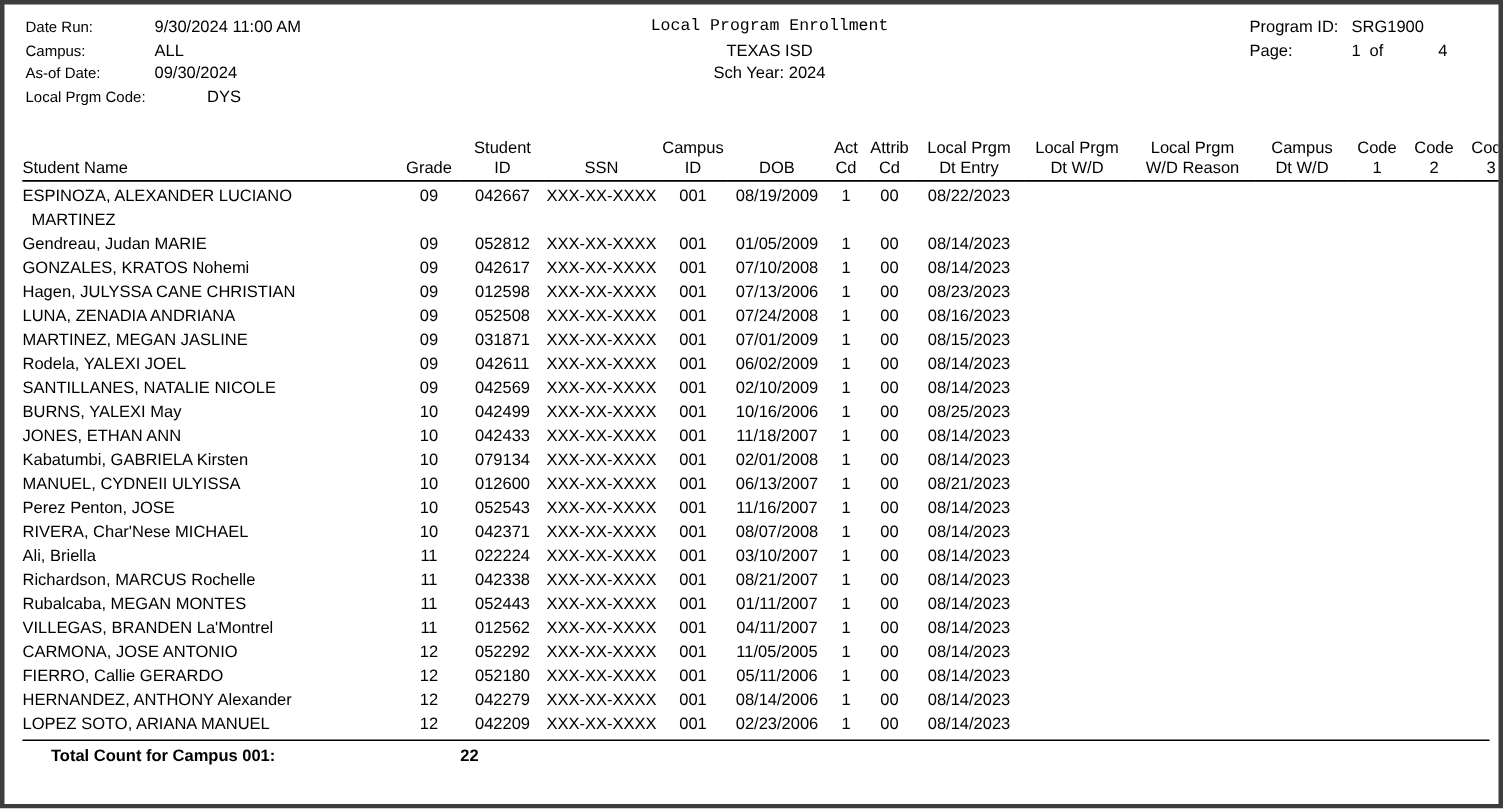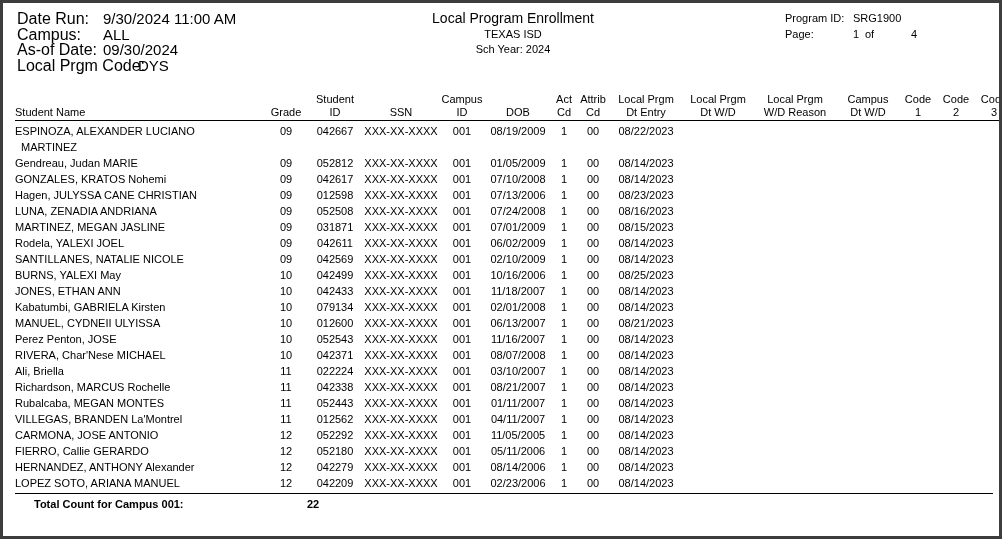--- a/index.html
+++ b/index.html
@@ -43,39 +43,39 @@
   .hdr-row {
     display: block;
     height: 15.5px;
     line-height: 15.5px;
     white-space: nowrap;
     font-size: 11px;
   }
   .hdr-label {
     display: inline-block;
     width: 86px;
-    font-size: 16px;
+    font-size: 10px;
   }
   .hdr-label.wide { width: 121px; }
-  .hdr-val { font-size: 15px; }
+  .hdr-val { font-size: 11px; }
 
   .hdr-center {
     position: absolute;
     left: 330px;
     top: 2px;
     width: 340px;
     text-align: center;
   }
-  .hdr-center .line1 { font-size: 14px; line-height: 15.5px; display:block; }
+  .hdr-center .line1 { font-size: 11px; line-height: 15.5px; display:block;font-family:Liberation Mono, monospace; }
   .hdr-center .line2 { font-size: 11px; line-height: 15.5px; display:block; }
   .hdr-center .line3 { font-size: 11px; line-height: 15.5px; display:block; }
 
   .hdr-right {
     position: absolute;
-    left: 772px;
+    left: 820px;
     top: 2px;
     width: 170px;
   }
   .hdr-right .rrow {
     height: 15.5px;
     line-height: 15.5px;
     white-space: nowrap;
     font-size: 11px;
   }
   .rlabel { display: inline-block; width: 68px; font-size: 11px; }

